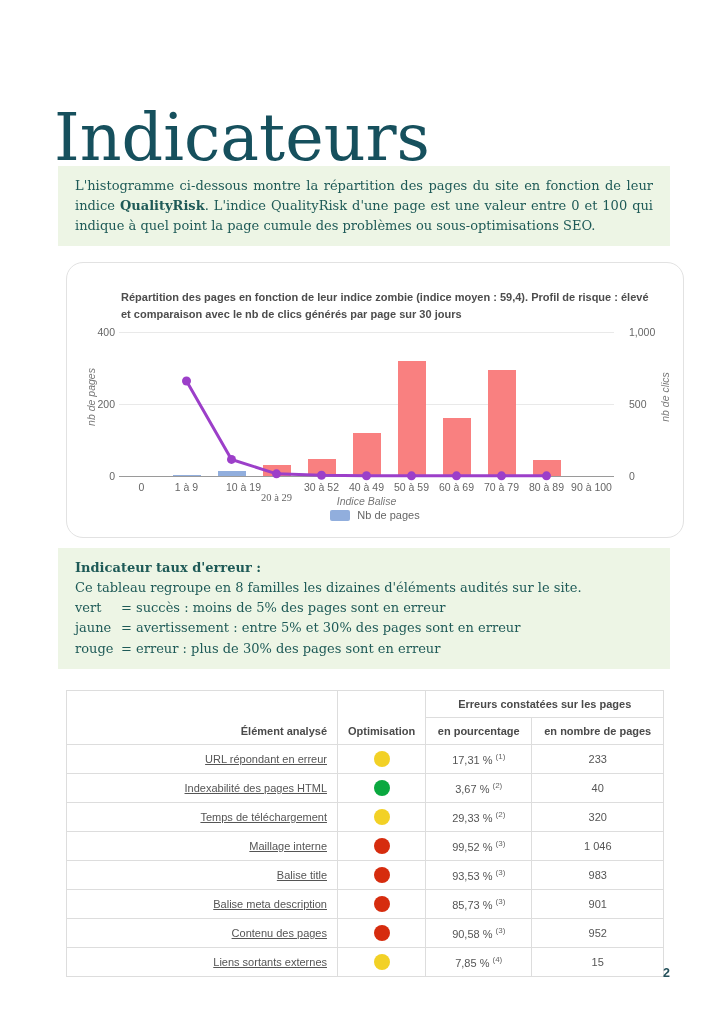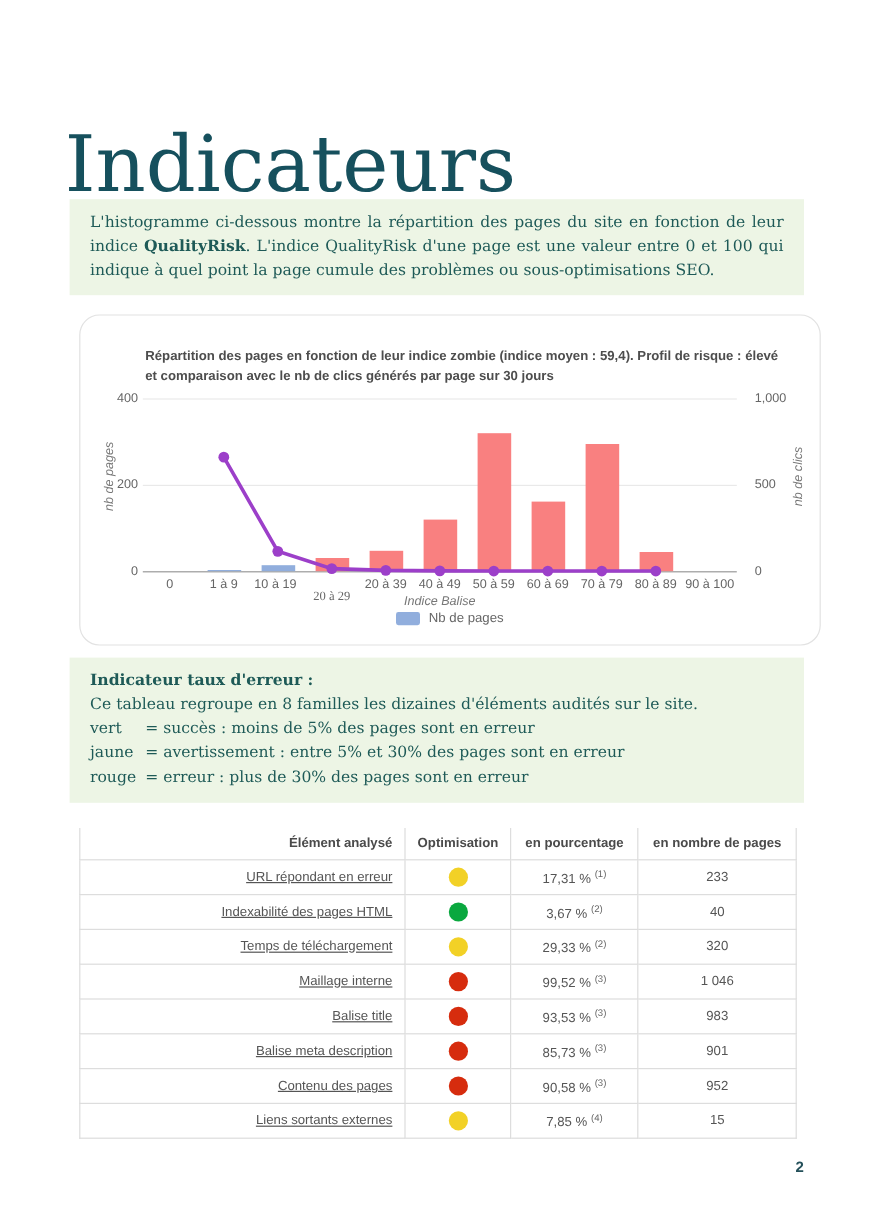--- a/index.html
+++ b/index.html
@@ -83,23 +83,23 @@
       <div class="ytick left" style="top: 63px;">400</div>
       <div class="gridline" style="top: 141px; left: 52px; width: 495px;"></div>
       <div class="ytick left" style="top: 135px;">200</div>
       <div class="gridline axisline" style="top: 213px; left: 52px; width: 495px;"></div>
       <div class="ytick left" style="top: 207px;">0</div>
       <div class="ytick right" style="top: 63px;">1,000</div>
       <div class="ytick right" style="top: 135px;">500</div>
       <div class="ytick right" style="top: 207px;">0</div>
       <div class="xtick" style="left: 52px; top: 218px; width: 45px;">0</div>
       <div class="xtick" style="left: 97px; top: 218px; width: 45px;">1 à 9</div>
-      <div class="xtick" style="left: 140px; top: 218px; width: 45px;">10 à 19</div>
+      <div class="xtick" style="left: 154px; top: 218px; width: 45px;">10 à 19</div>
       <div class="xtick" style="left: 187px; top: 229px; width: 45px; font-family: Liberation Serif, serif;">20 à 29</div>
-      <div class="xtick" style="left: 232px; top: 218px; width: 45px;">20 à 39</div>
+      <div class="xtick" style="left: 232px; top: 218px; width: 45px;">30 à 52</div>
       <div class="xtick" style="left: 277px; top: 218px; width: 45px;">40 à 49</div>
       <div class="xtick" style="left: 322px; top: 218px; width: 45px;">50 à 59</div>
       <div class="xtick" style="left: 367px; top: 218px; width: 45px;">60 à 69</div>
       <div class="xtick" style="left: 412px; top: 218px; width: 45px;">70 à 79</div>
       <div class="xtick" style="left: 457px; top: 218px; width: 45px;">80 à 89</div>
       <div class="xtick" style="left: 502px; top: 218px; width: 45px;">90 à 100</div>
       <div class="chart-bar" style="left: 105.5px; top: 211.56px; width: 28px; height: 1.44px; background: rgb(145, 174, 221);"></div>
       <div class="chart-bar" style="left: 150.5px; top: 207.6px; width: 28px; height: 5.4px; background: rgb(145, 174, 221);"></div>
       <div class="chart-bar" style="left: 195.5px; top: 202.2px; width: 28px; height: 10.8px; background: rgb(249, 128, 128);"></div>
       <div class="chart-bar" style="left: 240.5px; top: 195.72px; width: 28px; height: 17.28px; background: rgb(249, 128, 128);"></div>
@@ -133,20 +133,25 @@
   </div>
 
   <table class="audit-table">
     <colgroup>
         <col style="width:271px">
         <col style="width:87px">
         <col style="width:106px">
         <col style="width:132px">
       </colgroup>
     <thead>
+      <tr>
+        <th class="h-empty"></th>
+        <th class="h-empty"></th>
+        <th colspan="2">Erreurs constatées sur les pages</th>
+      </tr>
       <tr class="colrow">
         <th class="el-head">Élément analysé</th>
         <th>Optimisation</th>
         <th>en pourcentage</th>
         <th>en nombre de pages</th>
       </tr>
     </thead>
     <tbody id="table-body">
         <tr>
           <td class="el-cell">URL répondant en erreur</td>

